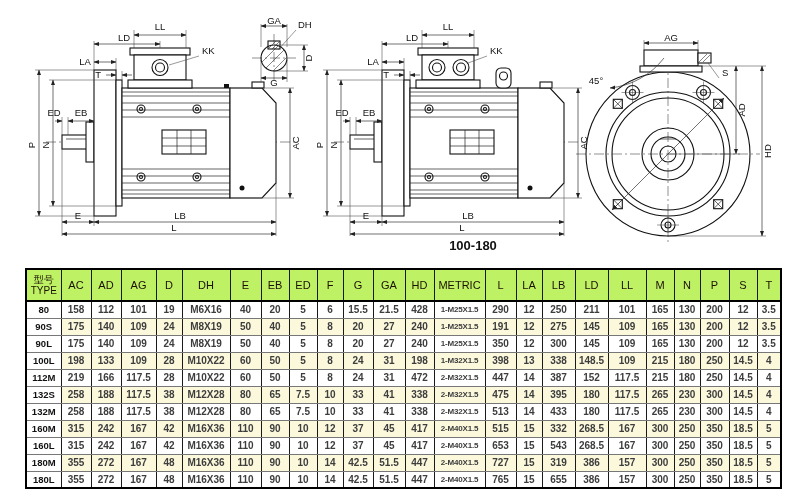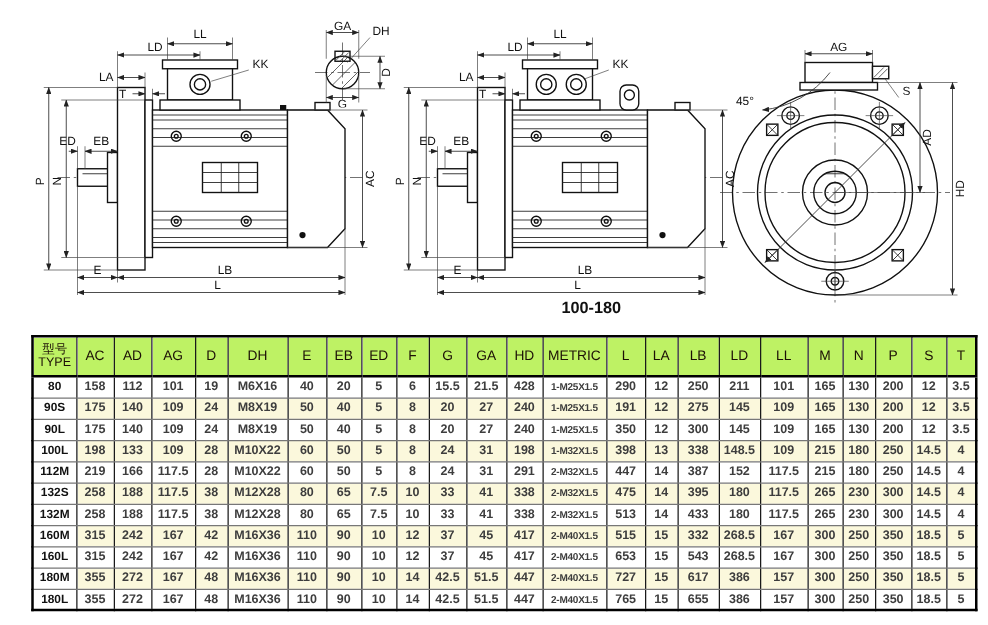--- a/index.html
+++ b/index.html
@@ -566,21 +566,21 @@
             <td>166</td>
             <td>117.5</td>
             <td>28</td>
             <td>M10X22</td>
             <td>60</td>
             <td>50</td>
             <td>5</td>
             <td>8</td>
             <td>24</td>
             <td>31</td>
-            <td>291</td>
+            <td>472</td>
             <td class="metric">2-M32X1.5</td>
             <td>447</td>
             <td>14</td>
             <td>387</td>
             <td>152</td>
             <td>117.5</td>
             <td>215</td>
             <td>180</td>
             <td>250</td>
             <td>14.5</td>
@@ -700,21 +700,21 @@
             <td>110</td>
             <td>90</td>
             <td>10</td>
             <td>14</td>
             <td>42.5</td>
             <td>51.5</td>
             <td>447</td>
             <td class="metric">2-M40X1.5</td>
             <td>727</td>
             <td>15</td>
-            <td>617</td>
+            <td>319</td>
             <td>386</td>
             <td>157</td>
             <td>300</td>
             <td>250</td>
             <td>350</td>
             <td>18.5</td>
             <td>5</td>
           </tr>
           <tr>
             <th>180L</th>

